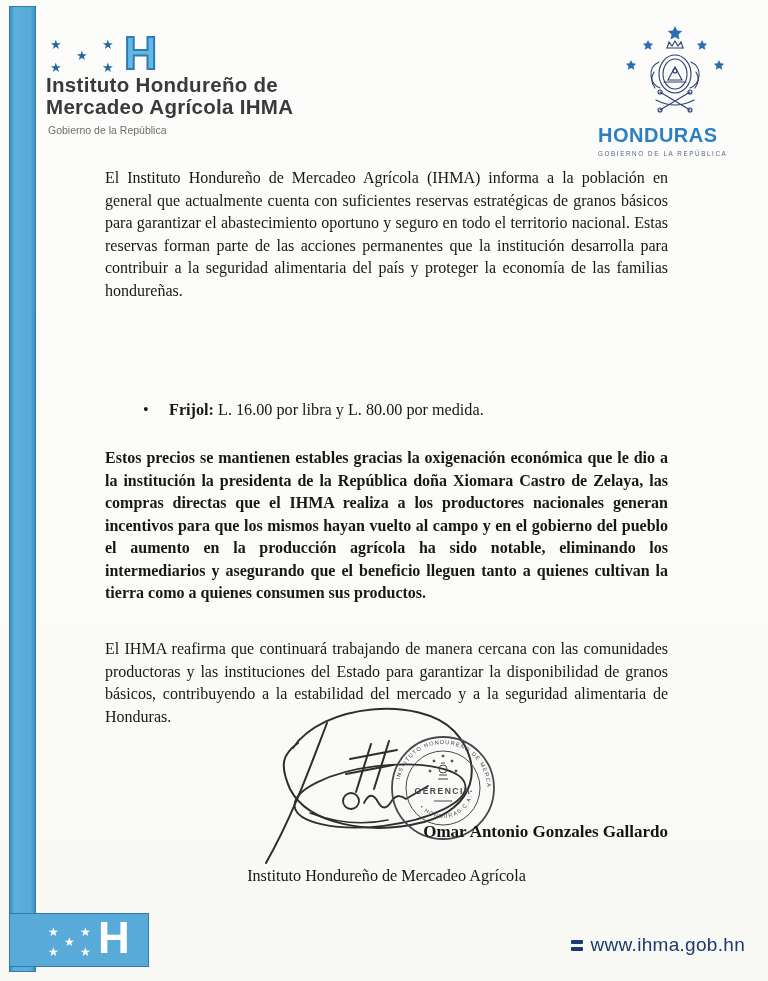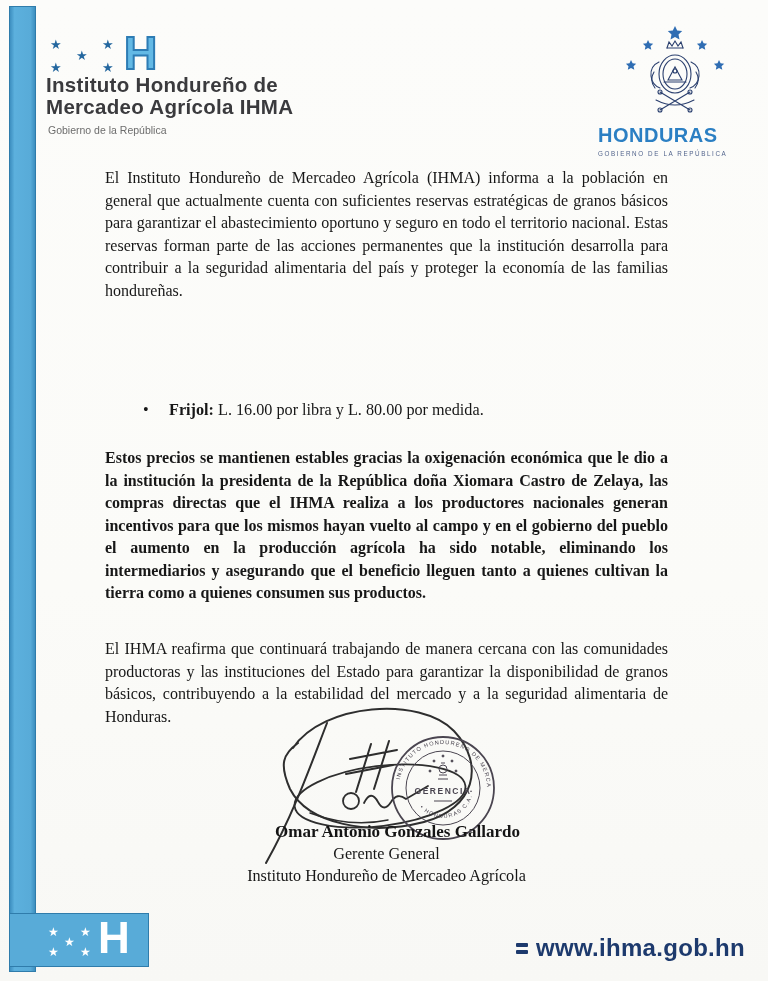--- a/index.html
+++ b/index.html
@@ -38,29 +38,29 @@
     font-weight:bold;font-size:17.5px;letter-spacing:1.6px;color:#141414;}
   .para{position:absolute;left:105px;width:563px;text-align:justify;
     font-size:16px;line-height:22.5px;color:#171717;}
   .p1{top:167px;} .p2{top:313px;} .p3{top:447px;font-weight:bold;} .p4{top:606px;margin-top:32px;}
   .bullets{position:absolute;left:143px;top:391px;width:520px;
     font-size:16.2px;line-height:22.5px;color:#171717;margin-top:8px;}
   .bullet-row .dot{display:inline-block;width:26px;}
   .bullet-row b{font-weight:bold;}
   
   .sig-art{position:absolute;left:238px;top:693px;width:330px;height:178px;pointer-events:none;}
-  .sig-name{position:absolute;left:116px;top:822px;width:563px;text-align:center;
+  .sig-name{position:absolute;left:105px;top:822px;width:563px;text-align:right;
     font-weight:bold;font-size:17px;color:#141414;}
   .sig-role{position:absolute;left:105px;top:845px;width:563px;text-align:center;
     font-size:16.2px;color:#171717;}
   .sig-org{position:absolute;left:105px;top:867px;width:563px;text-align:center;
     font-size:16.2px;color:#171717;}
   
   .footer-url{position:absolute;right:23px;top:934px;display:flex;align-items:center;
-    font-family:"Liberation Sans",sans-serif;font-weight:bold;font-size:24px;color:#1d3a6d;letter-spacing:.3px;}
+    font-family:"Liberation Sans",sans-serif;font-weight:normal;font-size:19px;color:#1d3a6d;letter-spacing:.3px;}
   .eq-icon{display:inline-block;margin-right:8px;}
   .eq-icon i{display:block;width:12px;height:4px;background:#1d3a6d;border-radius:1px;margin:3px 0;}
 </style>
 </head>
 <body>
 
 <div class="page">
 
   <div class="left-bar"></div>
 
@@ -157,21 +157,20 @@
             <circle cx="214" cy="68" r="1" fill="#4a4550"></circle>
           <circle cx="205" cy="63" r="1" fill="#4a4550"></circle>
         </g>
         <text x="205" y="101" text-anchor="middle" font-size="8.5" font-weight="bold" letter-spacing="1.5" font-family="Liberation Sans, sans-serif" fill="#4a4550" stroke="none">GERENCIA</text>
         <path d="M196 108 h18" stroke-width="1"></path>
       </g>
     </svg>
   </div>
 
   <div class="sig-name">Omar Antonio Gonzales Gallardo</div>
-  <div class="sig-role">Gerente General</div>
   <div class="sig-org">Instituto Hondureño de Mercadeo Agrícola</div>
 
   <div class="footer-block">
     <span class="star" style="left:38px;top:12px">★</span>
     <span class="star" style="left:70px;top:12px">★</span>
     <span class="star" style="left:54px;top:22px">★</span>
     <span class="star" style="left:38px;top:32px">★</span>
     <span class="star" style="left:70px;top:32px">★</span>
     <span class="h">H</span>
   </div>

